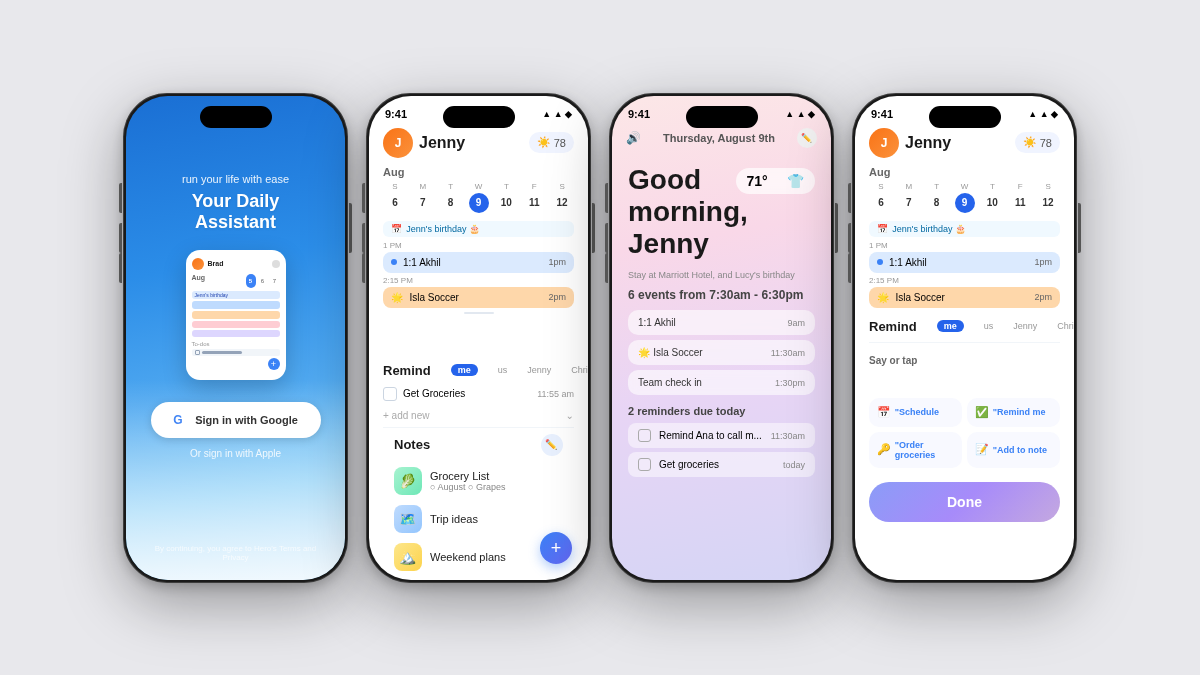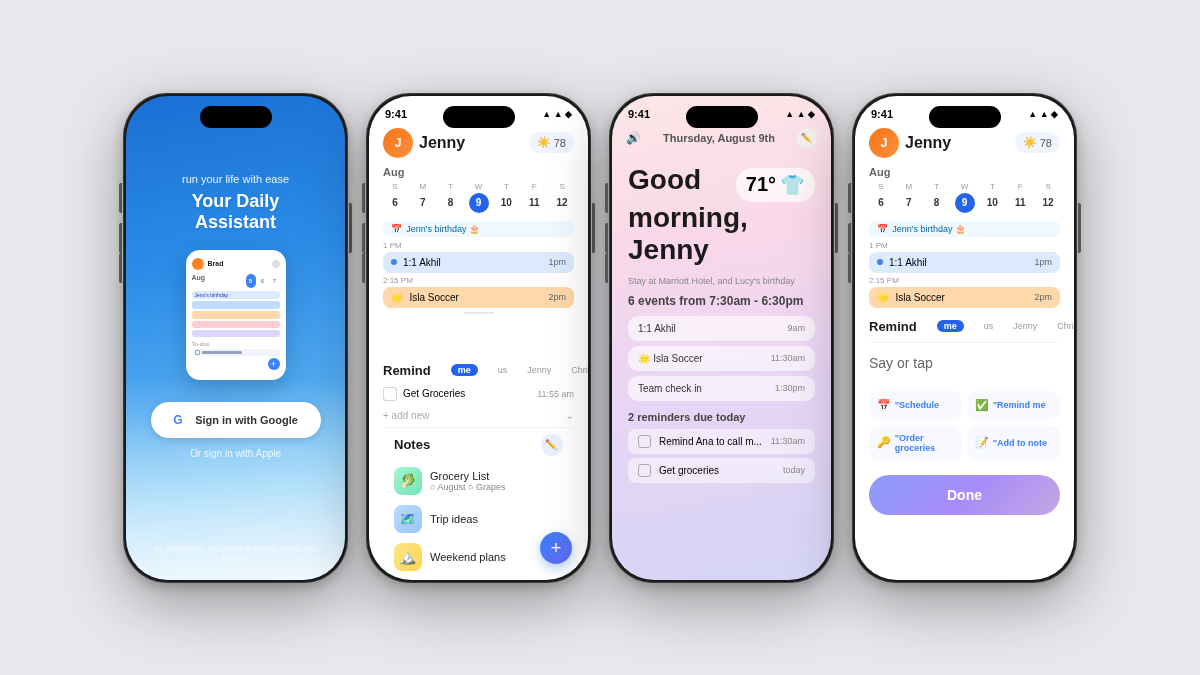--- a/index.html
+++ b/index.html
@@ -537,24 +537,24 @@
       border: 1.5px solid #aaa;
       border-radius: 3px;
     }
 
     
     .say-or-tap {
       padding: 8px 14px;
     }
 
     .say-tap-header {
-      font-size: 14px;
-      font-weight: 400;
+      font-size: 10px;
+      font-weight: 700;
       color: #666;
-      margin-bottom: 12px;
+      margin-bottom: 24px;
     }
 
     .command-grid {
       display: grid;
       grid-template-columns: 1fr 1fr;
       gap: 5px;
     }
 
     .command-item {
       background: #f8f9ff;
@@ -819,21 +819,21 @@
 
         <div class="morning-header-bar">
           <span class="speaker-icon">🔊</span>
           <span class="date-center">Thursday, August 9th</span>
           <div class="edit-pencil">✏️</div>
         </div>
 
         <div class="morning-content">
           <div style="overflow:hidden;margin-bottom:4px;">
             <div style="float:right;margin-top:4px;margin-left:8px;">
-              <div style="background:rgba(255,255,255,0.7);border-radius:16px;padding:5px 10px;font-size:20px;font-weight:600;display:flex;align-items:center;gap:4px;backdrop-filter:blur(10px);">
+              <div style="background:rgba(255,255,255,0.7);border-radius:16px;padding:5px 10px;font-size:14px;font-weight:600;display:flex;align-items:center;gap:20px;backdrop-filter:blur(10px);">
                 <span>71°</span>
                 <span>👕</span>
               </div>
             </div>
             <div class="good-morning">
               Good<br>morning,<br>Jenny
             </div>
           </div>
 
           <div class="stay-info">Stay at Marriott Hotel, and Lucy's birthday</div>

